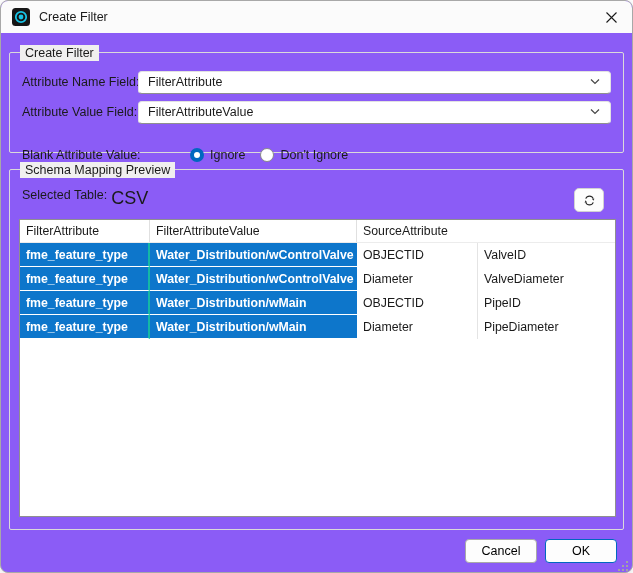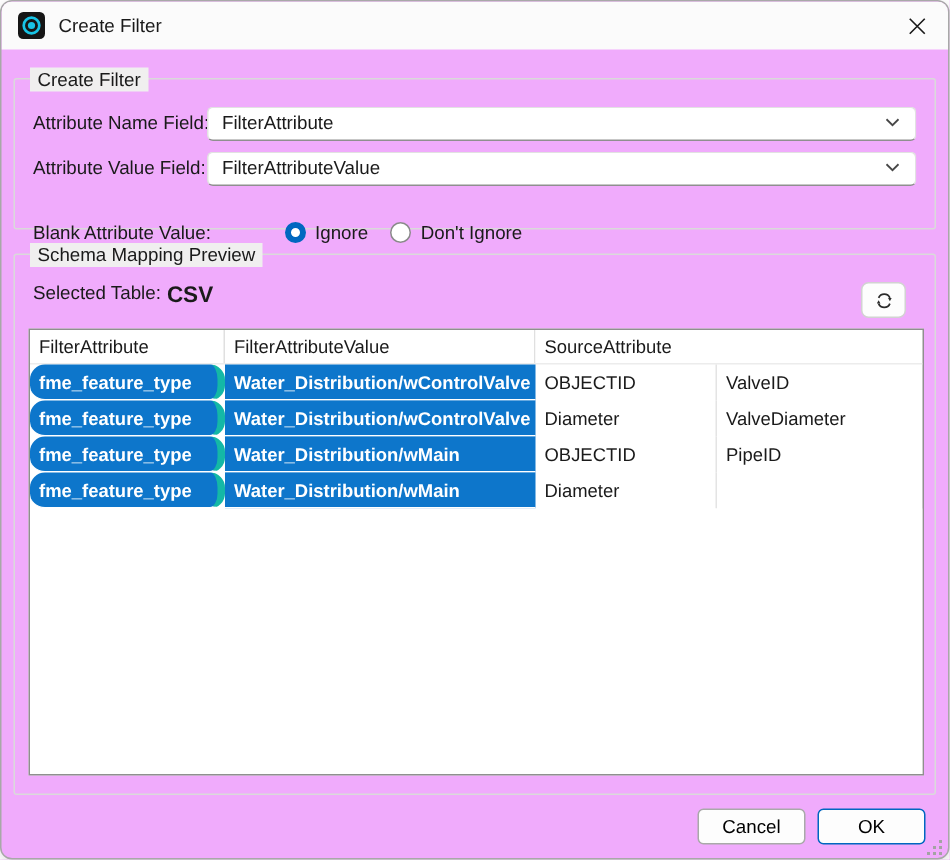--- a/index.html
+++ b/index.html
@@ -6,21 +6,21 @@
     --sel-blue:#0d76cb;
     --accent:#0067c0;
     --cyan:#18c4e6;
   }
   *{box-sizing:border-box;margin:0;padding:0;}
   html,body{width:633px;height:573px;background:#ffffff;
     font-family:"Liberation Sans","DejaVu Sans",sans-serif;color:#1a1a1a;}
   .dialog{
     position:absolute;top:0;left:0;width:633px;height:573px;
     border:1px solid #a8a8a8;border-radius:8px;overflow:hidden;
-    background:#f0abfc;box-shadow:0 2px 8px rgba(0,0,0,.12);
+    background:#8b5cf6;box-shadow:0 2px 8px rgba(0,0,0,.12);
   }
   
   .titlebar{height:32px;display:flex;align-items:center;gap:9px;
     padding:0 0 0 11px;background:#fbfbfb;}
   .app-icon{width:18px;height:18px;flex:none;display:flex;}
   .title{font-size:12.5px;}
   .close-btn{margin-left:auto;width:42px;height:32px;border:none;background:transparent;
     display:flex;align-items:center;justify-content:center;cursor:pointer;}
   
   .body{position:relative;height:541px;padding:0 8px;}
@@ -39,38 +39,38 @@
   .radio-label{flex:none;width:168px;font-size:12.5px;white-space:nowrap;}
   .radio-opt{display:flex;align-items:center;gap:6px;margin-right:15px;
     font-size:12.5px;cursor:pointer;}
   .radio{width:14px;height:14px;border-radius:50%;background:#fff;flex:none;}
   .radio.checked{border:4px solid var(--accent);}
   .radio.unchecked{border:1px solid #8a8a8a;}
   
   .g2{margin-top:16px;height:361px;padding:18px 7px 16px 9px;display:flex;flex-direction:column;}
   .selected-row{display:flex;align-items:flex-start;height:24px;margin:0 12px 7px 3px;flex:none;}
   .sel-label{font-size:12.5px;}
-  .sel-value{font-size:15px;font-weight:bold;margin-left:4px;}
+  .sel-value{font-size:18px;font-weight:normal;margin-left:4px;}
   .refresh-btn{margin-left:auto;width:30px;height:24px;border:1px solid #d2d2d2;
     border-radius:5px;background:#fdfdfd;display:flex;align-items:center;
     justify-content:center;cursor:pointer;}
   
   .table{height:298px;flex:none;border:1px solid #8f8f8f;background:#ffffff;
     display:flex;flex-direction:column;overflow:hidden;}
   .thead,.trow{display:grid;grid-template-columns:130px 207px 121px 1fr;flex:none;}
   .thead{height:23px;border-bottom:1px solid #ececec;}
   .th{display:flex;align-items:center;padding:0 6px;font-size:12.3px;
     border-right:1px solid #e0e0e0;white-space:nowrap;overflow:hidden;background:#fff;}
   .th:last-child{border-right:none;}
   .trow{height:24px;}
   .td{display:flex;align-items:center;padding:0 6px;font-size:12.3px;
     white-space:nowrap;overflow:hidden;}
   .td.hl{background:var(--sel-blue);color:#ffffff;font-weight:bold;
     border-bottom:1px solid #ffffff;}
-  .td.hl.c1{border-right:5px solid #14b8a6;border-radius:10px;}
+  .td.hl.c1{border-right:2px solid #14b8a6;}
   .td.c3{border-right:1px solid #e4e4e4;}
   .tfill{flex:1;background:#ffffff;}
   
   .footer{display:flex;justify-content:flex-end;gap:8px;margin-top:9px;padding-right:7px;}
   .btn{width:72px;height:24px;border-radius:4px;background:#fdfdfd;
     font-size:12.5px;font-family:inherit;cursor:pointer;}
   .btn.ok{border:1.5px solid var(--accent);}
   .btn.cancel{border:1px solid #a9a9a9;}
   .grip{position:absolute;right:3px;bottom:3px;width:11px;height:11px;cursor:nwse-resize;}
 </style>
@@ -181,20 +181,21 @@
         <div class="trow">
           <div class="td hl c1">fme_feature_type</div>
           <div class="td hl c2">Water_Distribution/wMain</div>
           <div class="td c3">OBJECTID</div>
           <div class="td c4">PipeID</div>
         </div>
         <div class="trow">
           <div class="td hl c1">fme_feature_type</div>
           <div class="td hl c2">Water_Distribution/wMain</div>
           <div class="td c3">Diameter</div>
+          <div class="td c4">PipeDiameter</div>
         </div>
 
         <div class="tfill"></div>
       </div>
     </div>
 
     <div class="footer">
       <button class="btn cancel">Cancel</button>
       <button class="btn ok">OK</button>
     </div>

